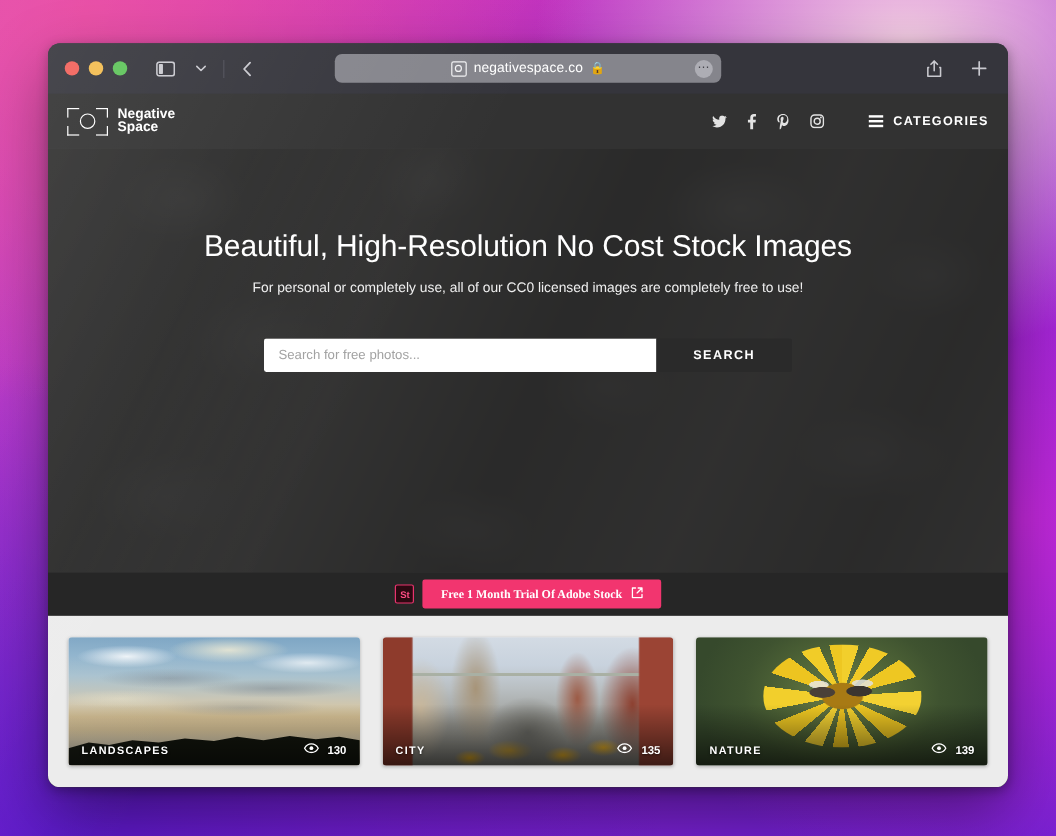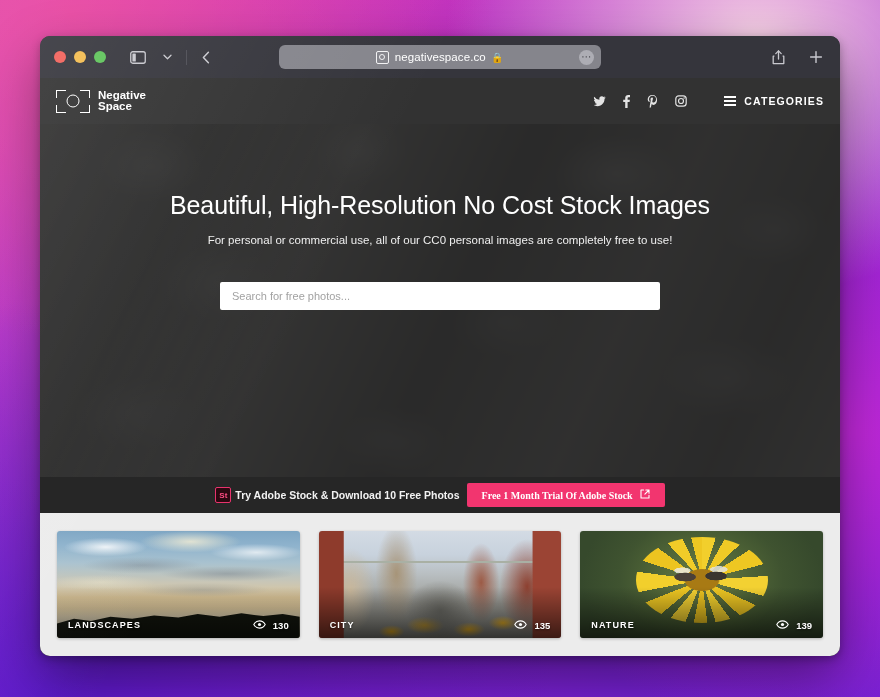--- a/index.html
+++ b/index.html
@@ -432,31 +432,31 @@
           </div>
         </div>
       </div>
 
       <div class="hero">
         <div class="hero-collage"></div>
         <div class="hero-overlay"></div>
 
         <div class="hero-inner">
           <h1 class="hero-title">Beautiful, High-Resolution No Cost Stock Images</h1>
-          <p class="hero-sub">For personal or commercial use, all of our CC0 personal images are completely free to use!</p>
+          <p class="hero-sub">For personal or completely use, all of our CC0 licensed images are completely free to use!</p>
 
           <div class="searchbar">
             <input class="search-input" type="text" placeholder="Search for free photos..." style="">
+            <button class="search-btn">SEARCH</button>
           </div>
         </div>
       </div>
 
       <div class="promo">
         <span class="adobe-badge">St</span>
-        <span class="promo-text">Try Adobe Stock &amp; Download 10 Free Photos</span>
         <button class="promo-cta">
           <span>Free 1 Month Trial Of Adobe Stock</span>
           <span>
             <svg width="10" height="10" viewBox="0 0 10 10" fill="none">
               <path d="M3.6 1H1v8h8V6.4" stroke="#fff" stroke-width="1.1" stroke-linecap="round" stroke-linejoin="round"></path>
               <path d="M5.8 1H9v3.2M9 1 4.9 5.1" stroke="#fff" stroke-width="1.1" stroke-linecap="round" stroke-linejoin="round"></path>
             </svg>
           </span>
         </button>
       </div>

